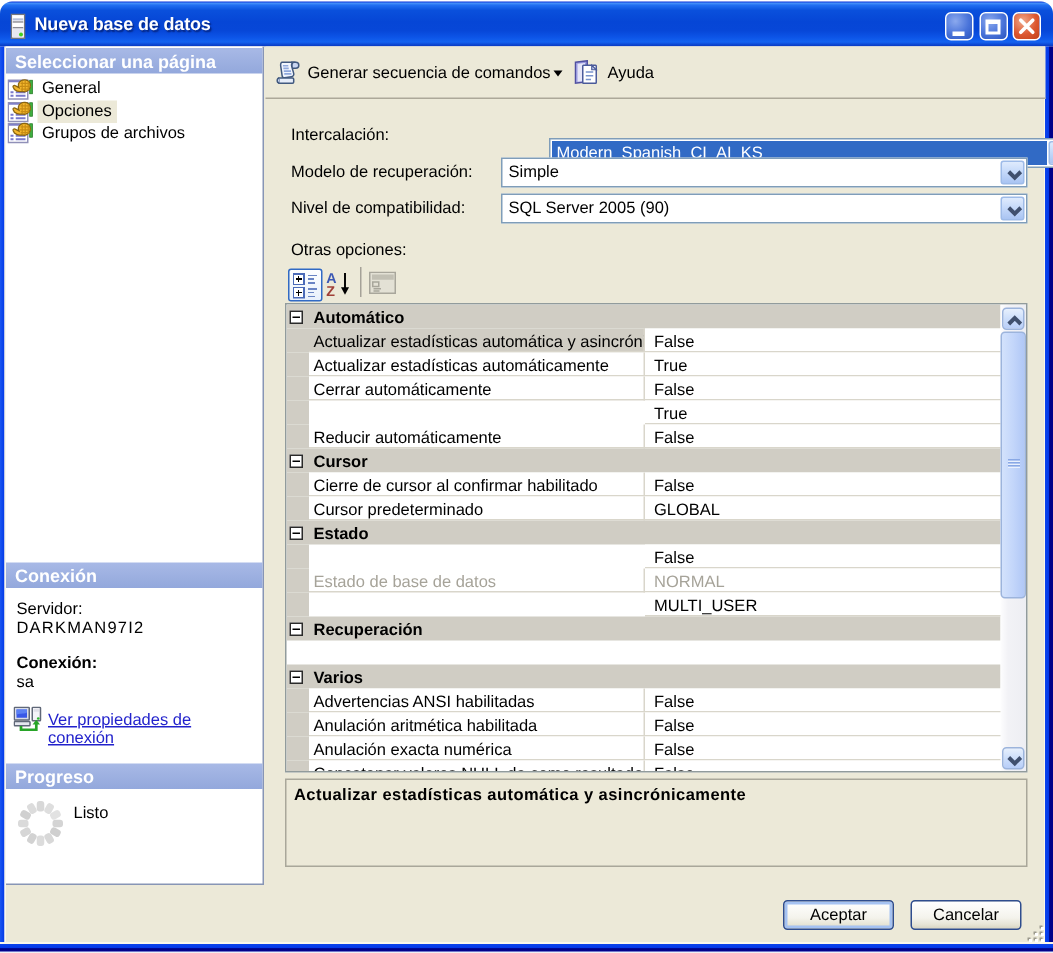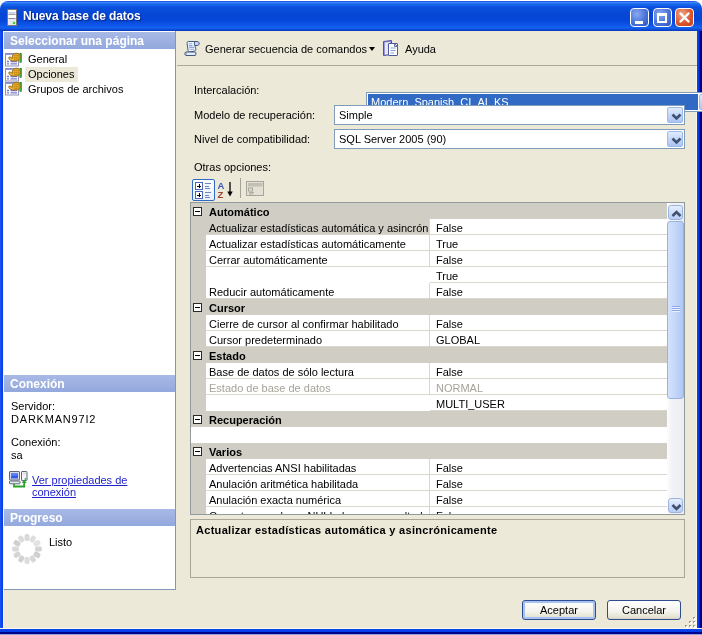--- a/index.html
+++ b/index.html
@@ -141,21 +141,21 @@
     <use href="#pageicon"></use>
   </svg>
 <div class="abs" style="left:28px; top:53px;">General</div>
 <div class="abs" style="left:25px; top:67px; width:53px; height:15px; background:#ECE9D8;"></div>
 <div class="abs" style="left:28px; top:68px;">Opciones</div>
 <div class="abs" style="left:28px; top:83px;">Grupos de archivos</div>
 
 <div class="panehdr abs" style="left:4px; top:375px;">Conexión</div>
 <div class="abs" style="left:11px; top:400px;">Servidor:</div>
 <div class="abs" style="left:11px; top:413px; letter-spacing:0.8px;">DARKMAN97I2</div>
-<div class="abs" style="left:11px; top:436px;">Conexión:</div>
+<div class="abs" style="left:11px; top:436px;font-weight:bold;">Conexión:</div>
 <div class="abs" style="left:11px; top:449px;">sa</div>
 <svg class="abs" style="left:9px; top:471px;" width="19" height="17" viewBox="0 0 19 17">
   <rect x="0.5" y="0.5" width="10" height="8.5" rx="0.5" fill="#D8DCE8" stroke="#606878"></rect>
   <rect x="2" y="2" width="7" height="5.5" fill="#3858E8"></rect>
   <path d="M2,2 L9,2 L9,4 C6,5.5 4,4 2,5.5 Z" fill="#5A80F4"></path>
   <rect x="0.5" y="10" width="10.5" height="2.8" rx="0.5" fill="#E6E8F0" stroke="#606878"></rect>
   <rect x="12.5" y="0.5" width="5.5" height="9" rx="0.5" fill="#F4F4F8" stroke="#606878"></rect>
   <rect x="13.5" y="1.5" width="3.5" height="2" fill="#E0E0E8"></rect>
   <circle cx="16.5" cy="8" r="0.9" fill="#30B830"></circle>
   <path d="M5,13 L5,15.5 L15.2,15.5 L15.2,11.5" fill="none" stroke="#28A428" stroke-width="1.8"></path>
@@ -290,21 +290,20 @@
       <div class="gut"></div>
       <div class="nc">Cursor predeterminado</div>
       <div class="vc">GLOBAL</div>
     </div>
   <div class="grow gcat" style="top:144px">
       <span class="mbox"></span>
       <span class="ct">Estado</span>
     </div>
   <div class="grow" style="top:160px">
       <div class="gut"></div>
-      <div class="nc">Base de datos de sólo lectura</div>
       <div class="vc">False</div>
     </div>
   <div class="grow" style="top:176px">
       <div class="gut"></div>
       <div class="nc gray">Estado de base de datos</div>
       <div class="vc gray">NORMAL</div>
     </div>
   <div class="grow" style="top:192px">
       <div class="gut"></div>
       <div class="vc">MULTI_USER</div>

